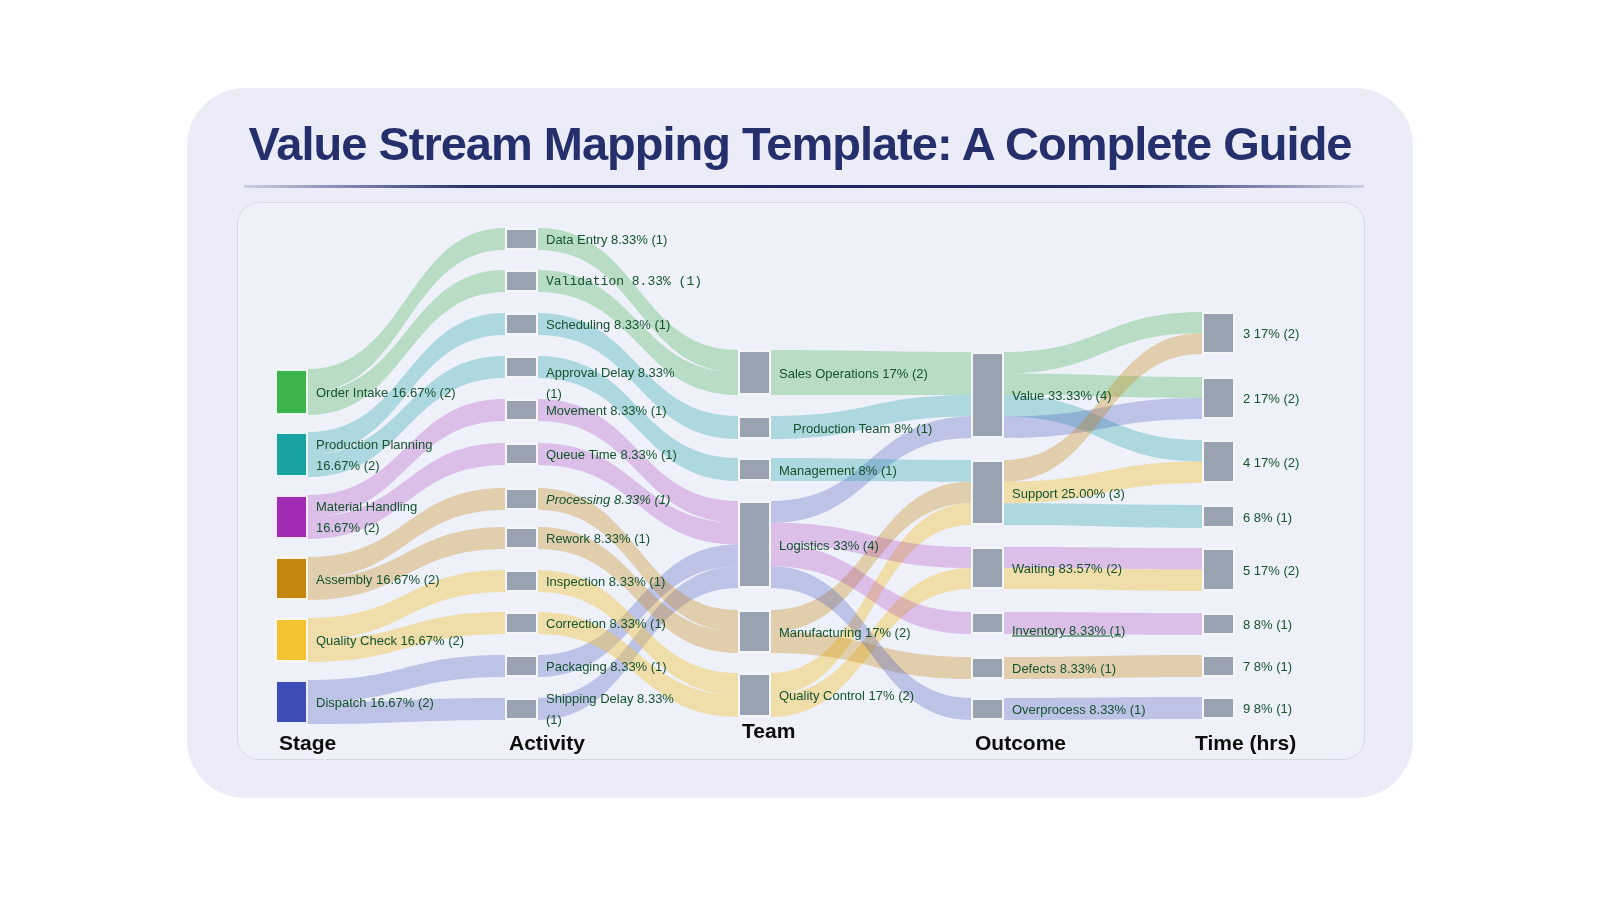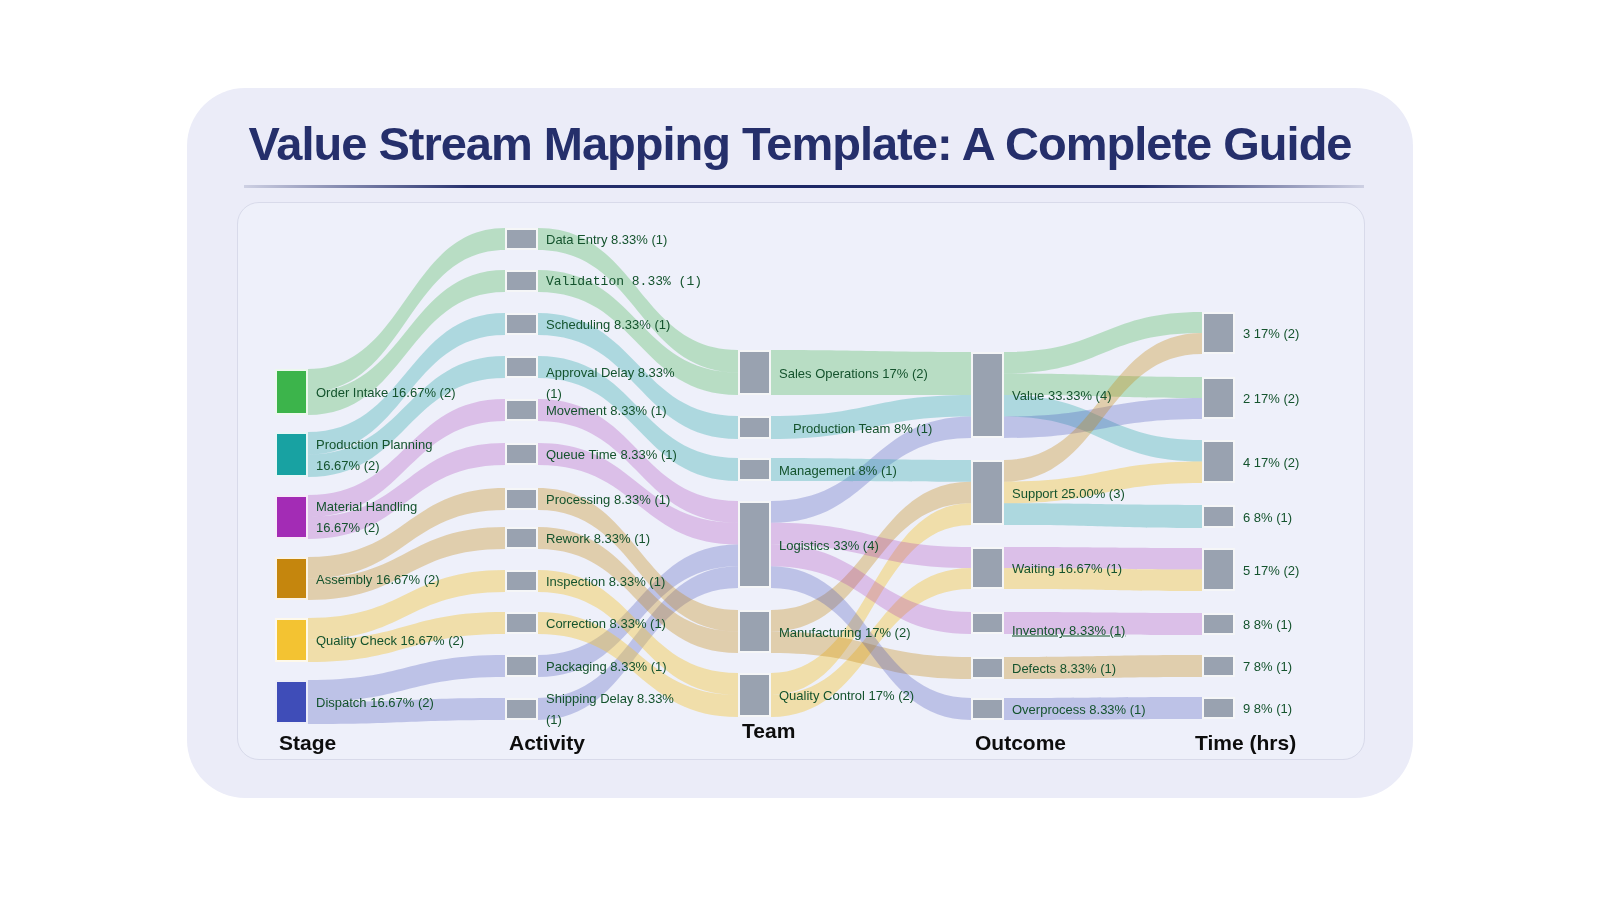--- a/index.html
+++ b/index.html
@@ -88,36 +88,36 @@
       <div class="slabel" style="left: 316px; top: 578.5px;">Assembly 16.67% (2)</div>
       <div class="slabel" style="left: 316px; top: 640px;">Quality Check 16.67% (2)</div>
       <div class="slabel" style="left: 316px; top: 702px;">Dispatch 16.67% (2)</div>
       <div class="slabel" style="left: 546px; top: 239px;">Data Entry 8.33% (1)</div>
       <div class="slabel" style="left: 546px; top: 281px; font-family: Liberation Mono, monospace;">Validation 8.33% (1)</div>
       <div class="slabel" style="left: 546px; top: 324px;">Scheduling 8.33% (1)</div>
       <div class="slabel" style="left: 546px; top: 367px; margin-top: 16px;">Approval Delay 8.33%
 (1)</div>
       <div class="slabel" style="left: 546px; top: 410px;">Movement 8.33% (1)</div>
       <div class="slabel" style="left: 546px; top: 454px;">Queue Time 8.33% (1)</div>
-      <div class="slabel" style="left: 546px; top: 499px;">Processing 8.33% (1)</div>
+      <div class="slabel" style="left: 546px; top: 499px; font-style: italic;">Processing 8.33% (1)</div>
       <div class="slabel" style="left: 546px; top: 538px;">Rework 8.33% (1)</div>
       <div class="slabel" style="left: 546px; top: 581px; text-align: center;">Inspection 8.33% (1)</div>
       <div class="slabel" style="left: 546px; top: 623px;">Correction 8.33% (1)</div>
       <div class="slabel" style="left: 546px; top: 666px;">Packaging 8.33% (1)</div>
       <div class="slabel" style="left: 546px; top: 709px;">Shipping Delay 8.33%
 (1)</div>
       <div class="slabel" style="left: 779px; top: 372.5px;">Sales Operations 17% (2)</div>
       <div class="slabel" style="left: 779px; top: 427.5px; margin-left: 14px;">Production Team 8% (1)</div>
       <div class="slabel" style="left: 779px; top: 469.5px;">Management 8% (1)</div>
       <div class="slabel" style="left: 779px; top: 544.5px;">Logistics 33% (4)</div>
       <div class="slabel" style="left: 779px; top: 631.5px;">Manufacturing 17% (2)</div>
       <div class="slabel" style="left: 779px; top: 695px;">Quality Control 17% (2)</div>
       <div class="slabel" style="left: 1012px; top: 395px;">Value 33.33% (4)</div>
       <div class="slabel" style="left: 1012px; top: 492.5px;">Support 25.00% (3)</div>
-      <div class="slabel" style="left: 1012px; top: 568px;">Waiting 16.67% (1)</div>
+      <div class="slabel" style="left: 1012px; top: 568px;">Waiting 83.57% (2)</div>
       <div class="slabel" style="left: 1012px; top: 630px; text-decoration: underline;">Inventory 8.33% (1)</div>
       <div class="slabel" style="left: 1012px; top: 668px;">Defects 8.33% (1)</div>
       <div class="slabel" style="left: 1012px; top: 709px;">Overprocess 8.33% (1)</div>
       <div class="slabel" style="left: 1243px; top: 333px;">3 17% (2)</div>
       <div class="slabel" style="left: 1243px; top: 398px;">2 17% (2)</div>
       <div class="slabel" style="left: 1243px; top: 461.5px;">4 17% (2)</div>
       <div class="slabel" style="left: 1243px; top: 516.5px;">6 8% (1)</div>
       <div class="slabel" style="left: 1243px; top: 569.5px;">5 17% (2)</div>
       <div class="slabel" style="left: 1243px; top: 624px;">8 8% (1)</div>
       <div class="slabel" style="left: 1243px; top: 666px;">7 8% (1)</div>

